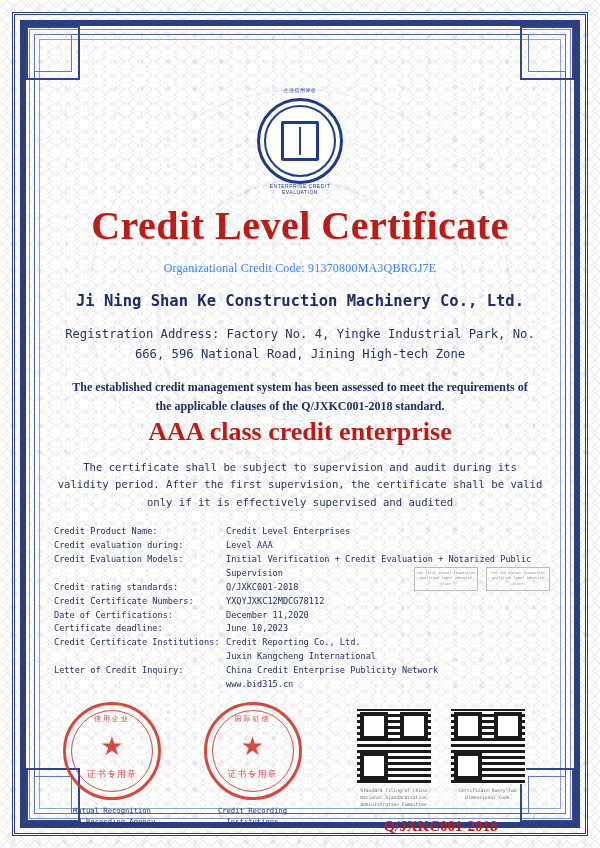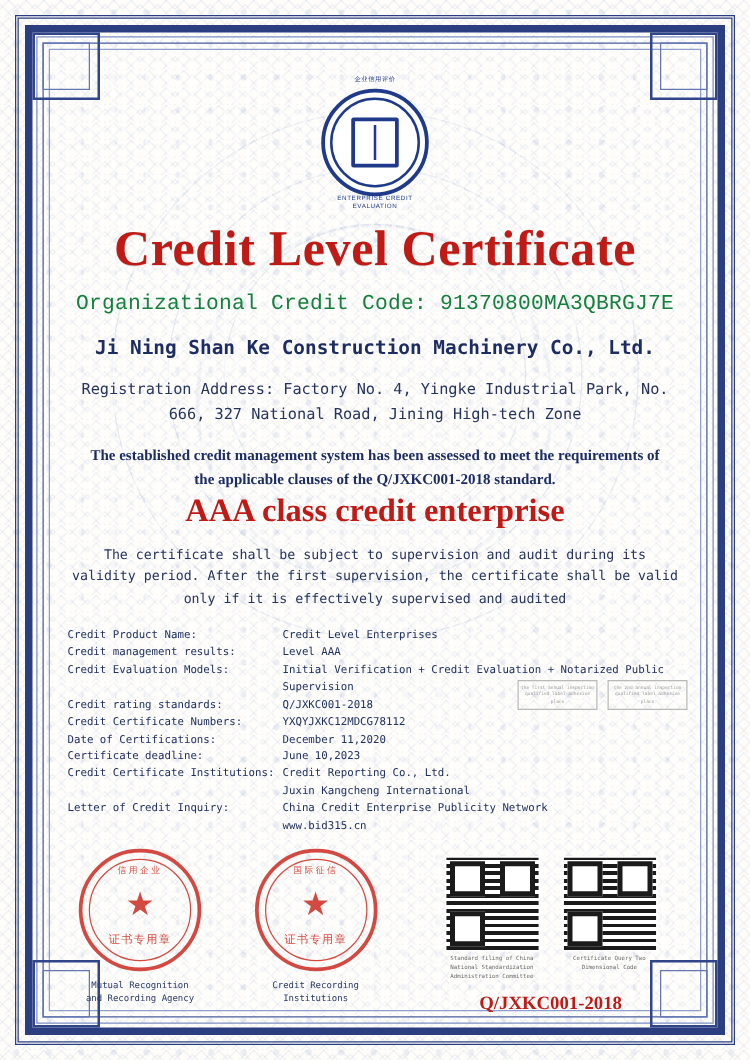--- a/index.html
+++ b/index.html
@@ -92,21 +92,21 @@
     left:6px; top:6px; right:6px; bottom:6px;
     border:1px solid #6377b5;
   }
   .corner.tl { left: 26px; top: 26px; }
   .corner.tr { right: 26px; top: 26px; }
   .corner.bl { left: 26px; bottom: 26px; }
   .corner.br { right: 26px; bottom: 26px; }
 
   .content {
     position: absolute;
-    left: 48px; top: 31px;
+    left: 48px; top: 58px;
     width: 504px;
     height: 752px;
     text-align: center;
   }
 
   
   .emblem-wrap {
     margin-top: 40px;
     display: flex;
     justify-content: center;
@@ -158,23 +158,23 @@
     margin-top: 18px;
     font-size: 40px;
     font-weight: bold;
     color: #c01a16;
     letter-spacing: .5px;
     text-shadow: 0 1px 0 rgba(0,0,0,.12);
     font-family: "Liberation Serif", serif;
   }
   .org-code {
     margin-top: 12px;
-    font-size: 17px;
-    color: #15803d;
-    font-family: Liberation Mono, monospace;
+    font-size: 12px;
+    color: #3b82f6;
+    font-family: Liberation Serif, serif;
     letter-spacing: .2px;
   }
   .company {
     margin-top: 16px;
     font-size: 15.5px;
     font-weight: bold;
     color: #1d2c63;
     font-family: "DejaVu Sans Mono", monospace;
   }
   .address {
@@ -376,37 +376,37 @@
         <div class="ring-in"></div>
         <div class="book"></div>
         <div class="arc-text arc-top">企业信用评价</div>
         <div class="arc-text arc-bottom">ENTERPRISE CREDIT EVALUATION</div>
       </div>
     </div>
 
     <div class="title">Credit Level Certificate</div>
     <div class="org-code">Organizational Credit Code: 91370800MA3QBRGJ7E</div>
     <div class="company">Ji Ning Shan Ke Construction Machinery Co., Ltd.</div>
-    <div class="address">Registration Address: Factory No. 4, Yingke Industrial Park, No. 666, 327 National Road, Jining High-tech Zone</div>
+    <div class="address">Registration Address: Factory No. 4, Yingke Industrial Park, No. 666, 596 National Road, Jining High-tech Zone</div>
     <div class="statement">The established credit management system has been assessed to meet the requirements of the applicable clauses of the Q/JXKC001-2018 standard.</div>
     <div class="grade">AAA class credit enterprise</div>
     <div class="supervision">The certificate shall be subject to supervision and audit during its validity period. After the first supervision, the certificate shall be valid only if it is effectively supervised and audited</div>
 
     <div class="details">
       <div class="mini-stamps">
         <div class="mini-stamp">the first annual inspection<br>qualified label adhesive place</div>
         <div class="mini-stamp">the 2nd annual inspection<br>qualified label adhesive place</div>
       </div>
 
       <div class="drow">
         <div class="dlabel">Credit Product Name:</div>
         <div class="dvalue">Credit Level Enterprises</div>
       </div>
       <div class="drow">
-        <div class="dlabel">Credit management results:</div>
+        <div class="dlabel">Credit evaluation during:</div>
         <div class="dvalue">Level AAA</div>
       </div>
       <div class="drow">
         <div class="dlabel">Credit Evaluation Models:</div>
         <div class="dvalue">Initial Verification + Credit Evaluation + Notarized Public Supervision</div>
       </div>
       <div class="drow">
         <div class="dlabel">Credit rating standards:</div>
         <div class="dvalue">Q/JXKC001-2018</div>
       </div>

